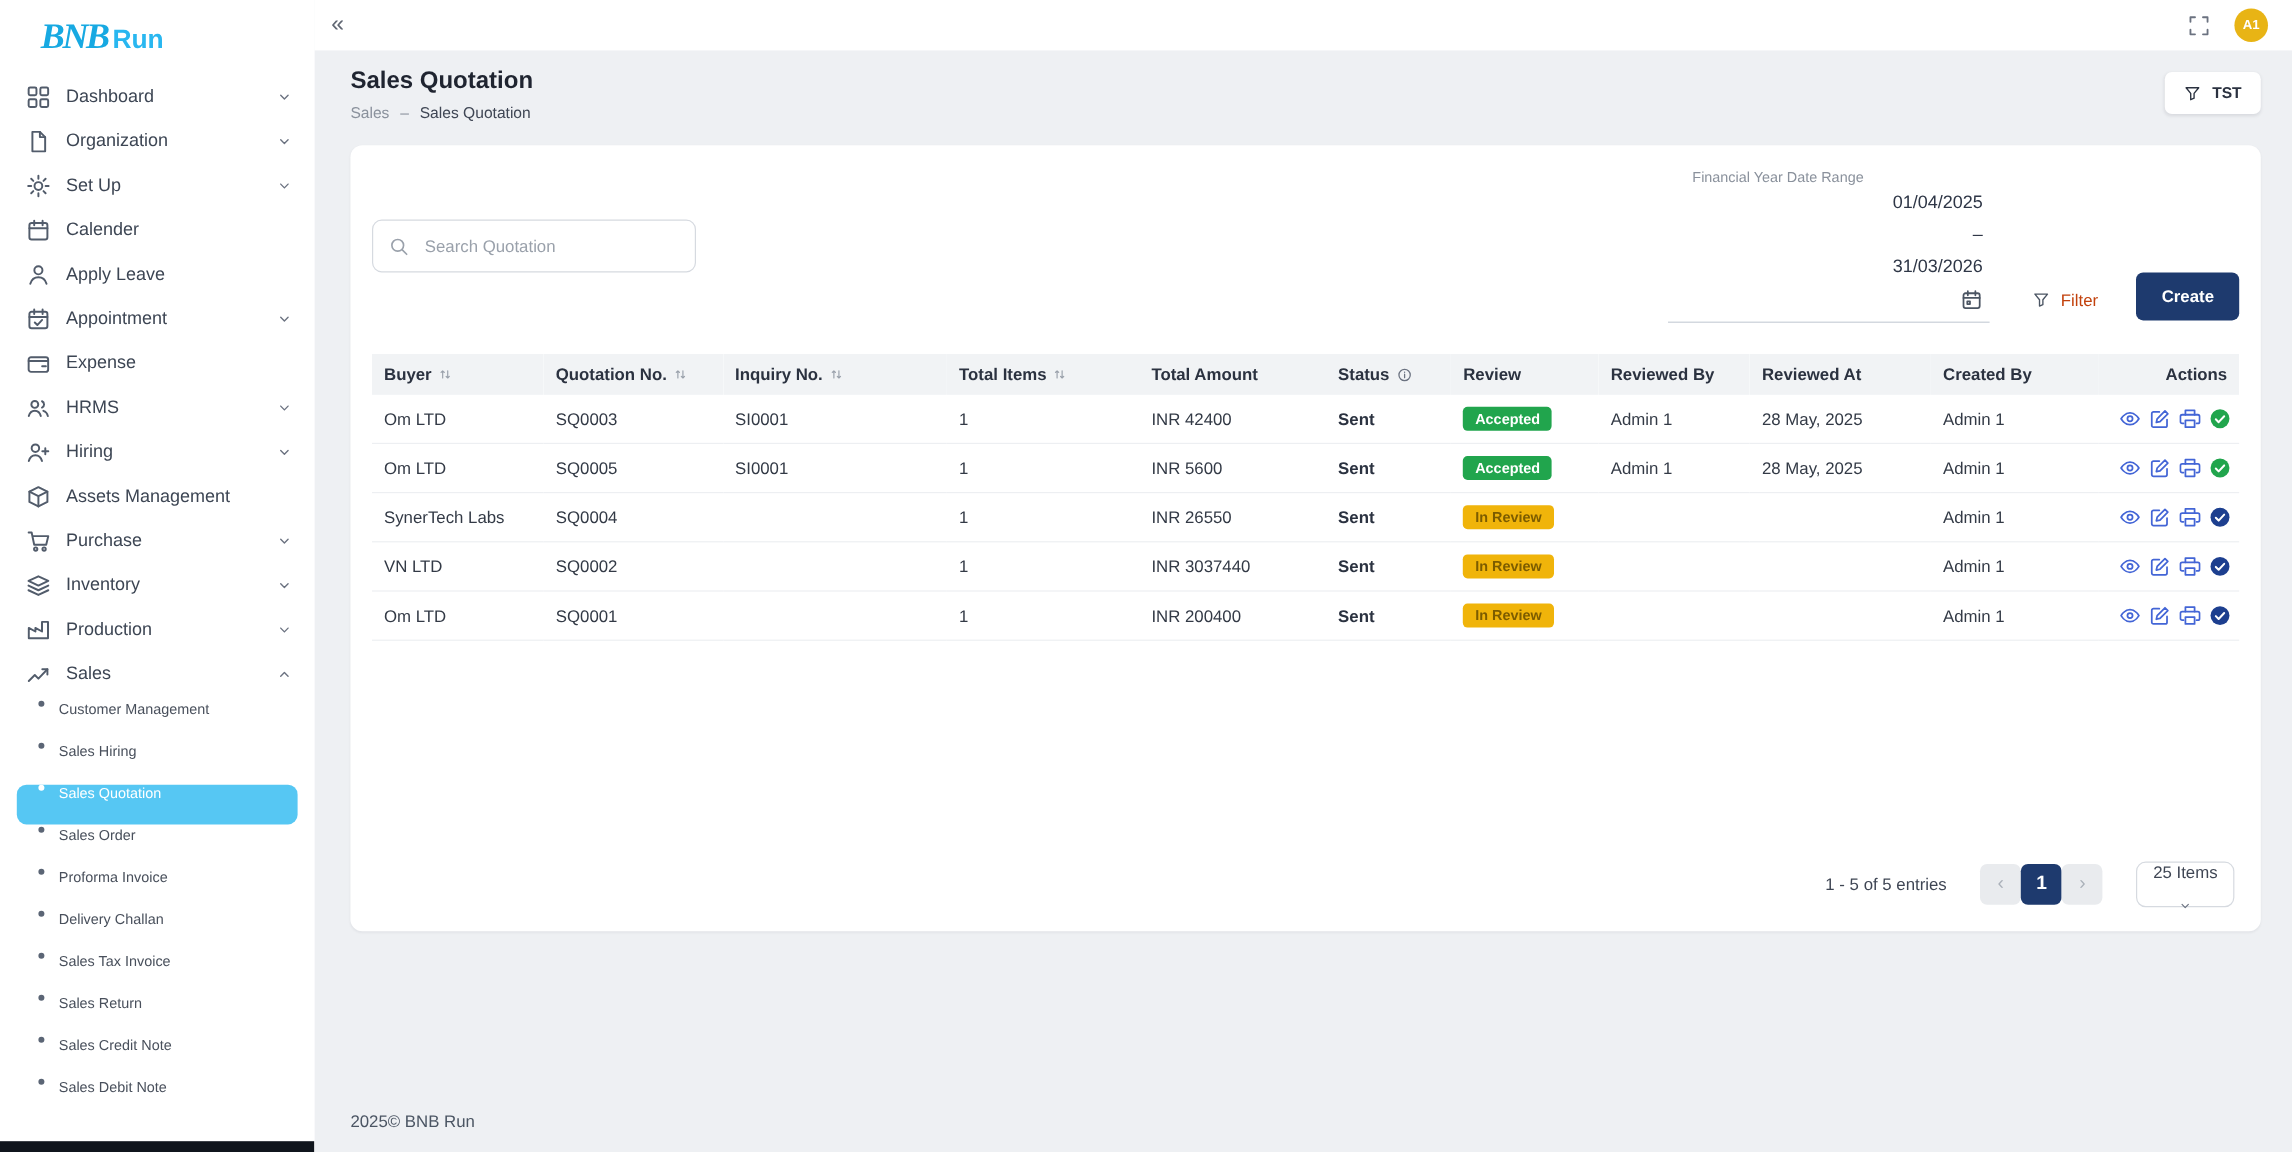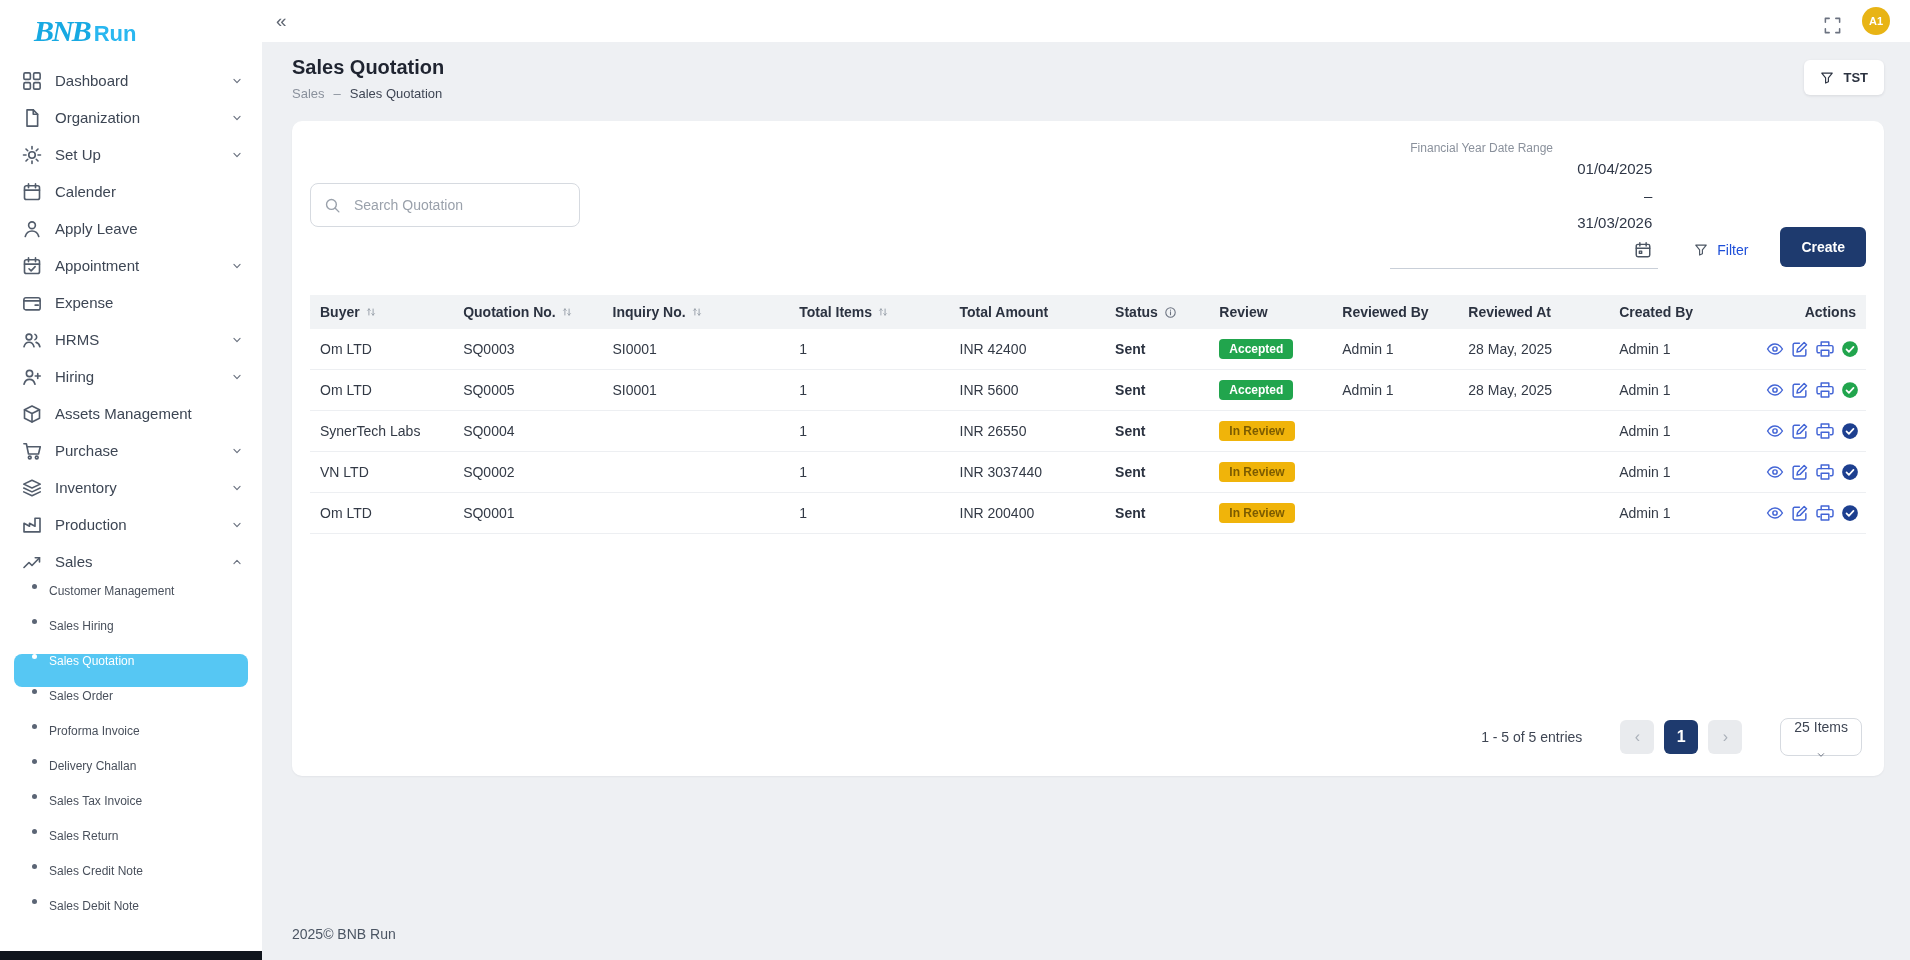--- a/index.html
+++ b/index.html
@@ -26,21 +26,21 @@
   .sub-item { display:flex; align-items:flex-start; height:33px; margin:2px 14px; padding:0 10px 0 18px; gap:12px; font-size:12px; color:#49505c; border-radius:8px; cursor:pointer; white-space:nowrap; }
   .sub-item .dot { width:5px; height:5px; border-radius:50%; background:#5b6575; flex-shrink:0; }
   .sub-item.active { background:var(--accent,#56c7f3); color:#fff; }
   .sub-item.active .dot { background:#fff; }
   .sidebar-strip { position:absolute; left:0; right:0; bottom:0; height:9px; background:#10151d; }
 
   
   .main { flex:1; display:flex; flex-direction:column; background:#eef0f3; min-width:0; }
   .topbar { height:42px; background:#fff; display:flex; align-items:center; padding:0 20px 0 6px; flex-shrink:0; }
   .collapse-btn { background:none; border:none; font-size:19px; color:#5f6672; cursor:pointer; padding:2px 8px; }
-  .topbar-right { margin-left:auto; display:flex; align-items:flex-end; gap:20px; }
+  .topbar-right { margin-left:auto; display:flex; align-items:center; gap:20px; }
   .fs-ic { width:19px; height:19px; color:#6b7280; display:flex; cursor:pointer; }
   .fs-ic svg { width:19px; height:19px; }
   .avatar { width:28px; height:28px; border-radius:50%; background:var(--gold,#e8b415); color:#fff;
             font-size:11px; font-weight:700; display:flex; align-items:center; justify-content:center; cursor:pointer; }
 
   
   .content { flex:1; display:flex; flex-direction:column; padding:12px 26px 0 30px; min-height:0; }
   .page-head { display:flex; justify-content:space-between; align-items:flex-start; }
   .page-title { font-size:20px; font-weight:700; color:#1f2430; margin:2px 0 7px; }
   .breadcrumb { display:flex; align-items:center; gap:9px; font-size:13px; }
@@ -62,21 +62,21 @@
   .search-ic { width:17px; height:17px; color:#9aa1ab; display:flex; }
   .search-ic svg { width:17px; height:17px; }
   .search-input { border:none; outline:none; flex:1; font-size:14px; color:#0369a1; font-family:inherit; background:transparent; }
   .search-input::placeholder { color:#9aa1ab; }
   .date-block { margin-left:auto; min-width:268px; border-bottom:1px solid #c9cfd8; padding:0 6px 9px 6px; }
   .date-label { font-size:12px; color:#8a919c; margin-bottom:5px; padding-left:14px; }
   .date-row { display:flex; align-items:flex-end; font-size:15px; color:#2f3747; gap:10px;flex-direction:column; }
   .date-sep { color:#2f3747; }
   .cal-ic { width:18px; height:18px; color:#4b5563; display:flex; margin-left:24px; cursor:pointer; }
   .cal-ic svg { width:18px; height:18px; }
-  .filter-btn { background:none; border:none; display:flex; align-items:center; gap:9px; color:#1d4ed8;
+  .filter-btn { background:none; border:none; display:flex; align-items:center; gap:9px; color:#c2410c;
                 font-size:14px; margin:0 26px 10px 30px; cursor:pointer; font-family:inherit; }
   .filter-btn .env-ic { color:#4b5563; }
   .create-btn { background:var(--primary,#1e3a6e); color:#fff; border:none; border-radius:6px; height:40px;
                 padding:0 21px; font-size:14px; font-weight:600; cursor:pointer; margin-bottom:2px; font-family:inherit; }
 
   
   .tbl { width:100%; border-collapse:collapse; margin-top:26px; font-size:14px; table-layout:fixed; }
   .tbl thead th { background:#f1f3f5; text-align:left; font-weight:600; color:#2b3240;
                   padding:9px 10px; white-space:nowrap; overflow:hidden; }
   .tbl thead th.right, .tbl td.right { text-align:right; }
@@ -89,21 +89,21 @@
   .badge { display:inline-block; padding:3px 10px; border-radius:4px; font-size:12px; font-weight:600; }
   .badge.accepted { background:var(--success,#21a54d); color:#fff; }
   .badge.in-review { background:var(--warning,#f0b40a); color:#7c5c00; }
   .act-icon { display:inline-flex; width:18px; height:18px; margin-left:7px; color:var(--action-blue,#4365d6);
               vertical-align:middle; cursor:pointer; }
   .act-icon svg { width:18px; height:18px; }
   .act-icon.check.accepted { color:var(--success,#21a54d); }
   .act-icon.check.in-review { color:#1d3f8f; }
 
   
-  .pag { margin-top:auto; display:flex; align-items:center; justify-content:flex-end; gap:10px; padding:10px 4px 6px; }
+  .pag { margin-top:auto; display:flex; align-items:center; justify-content:flex-end; padding:10px 4px 6px; }
   .pag-summary { font-size:14px; color:#3f4654; margin-right:28px; }
   .pg-btn { width:34px; height:34px; border-radius:6px; background:#e9ebee; border:none; color:#aab0b9;
             font-size:16px; display:flex; align-items:center; justify-content:center; cursor:pointer; font-family:inherit; }
   .pg-btn.active { background:var(--primary,#1e3a6e); color:#fff; font-weight:600; }
   .items-select { height:38px; background:#fff; border:1px solid #d6dae0; border-radius:8px;
                   display:flex; align-items:center; gap:14px; padding:0 13px; font-size:14px; color:#3f4654;
                   margin-left:28px; cursor:pointer;flex-direction:column; }
   .sel-chev { width:12px; height:12px; color:#6b7280; display:flex; }
   .sel-chev svg { width:12px; height:12px; }
 

